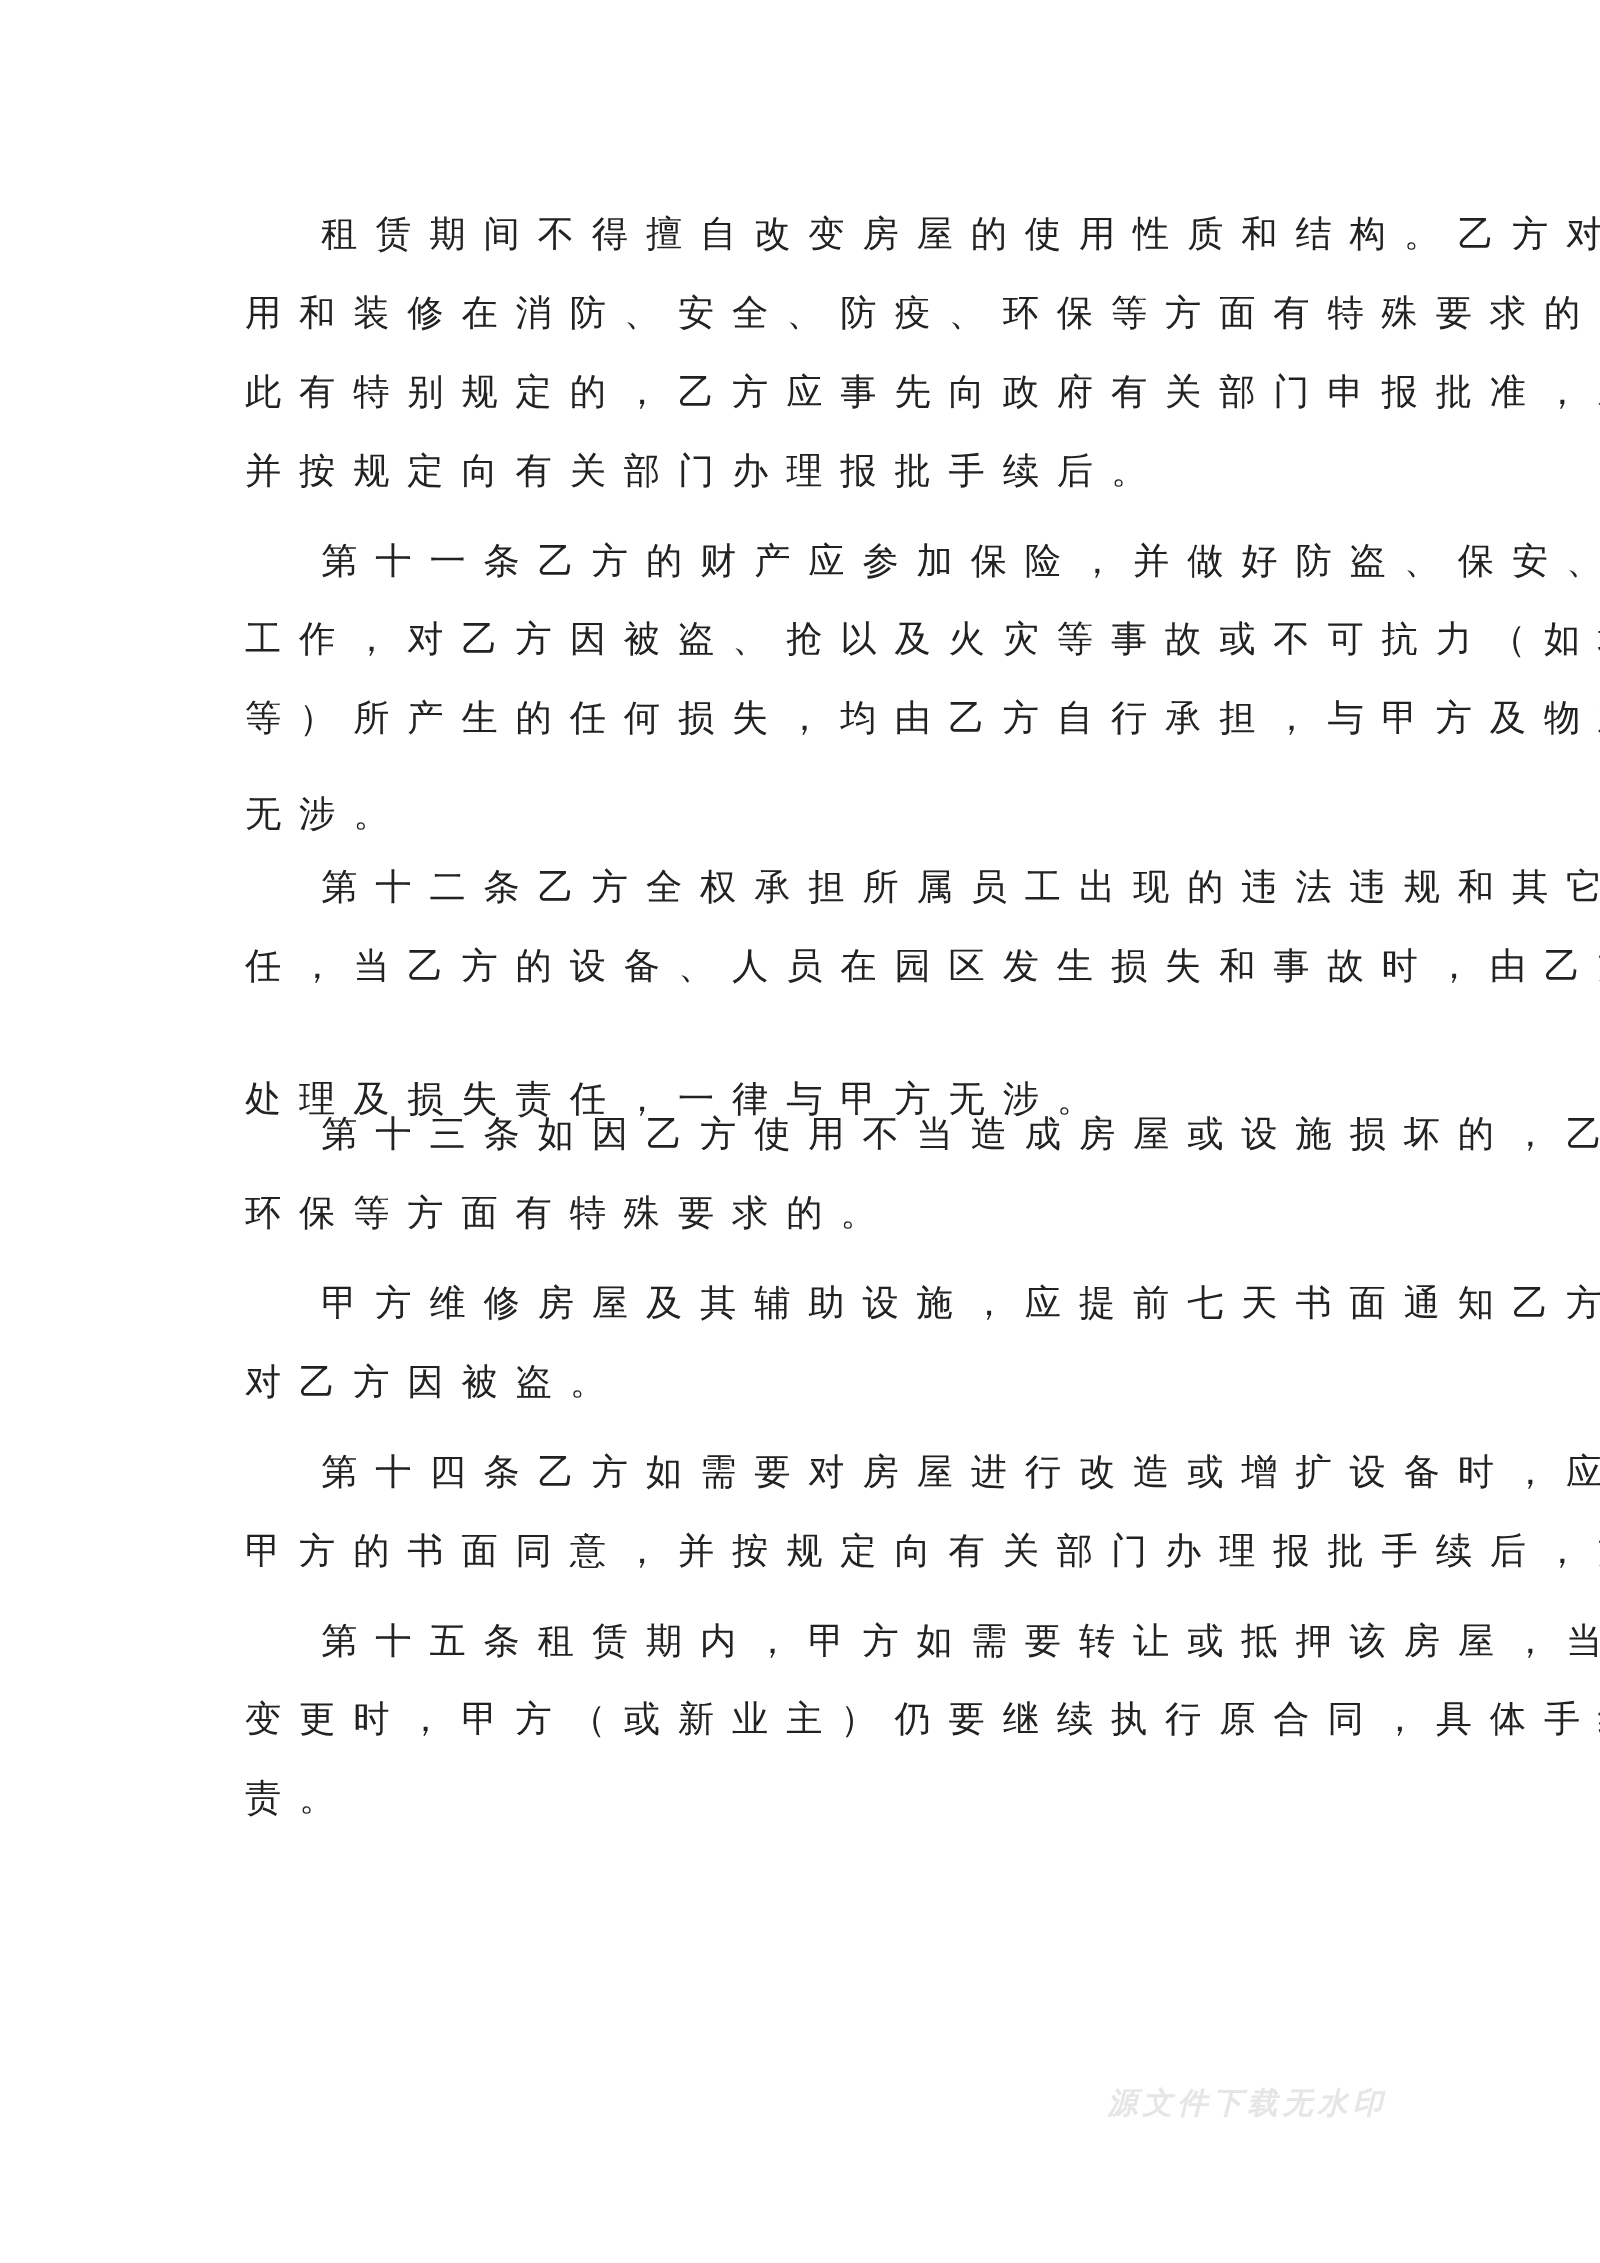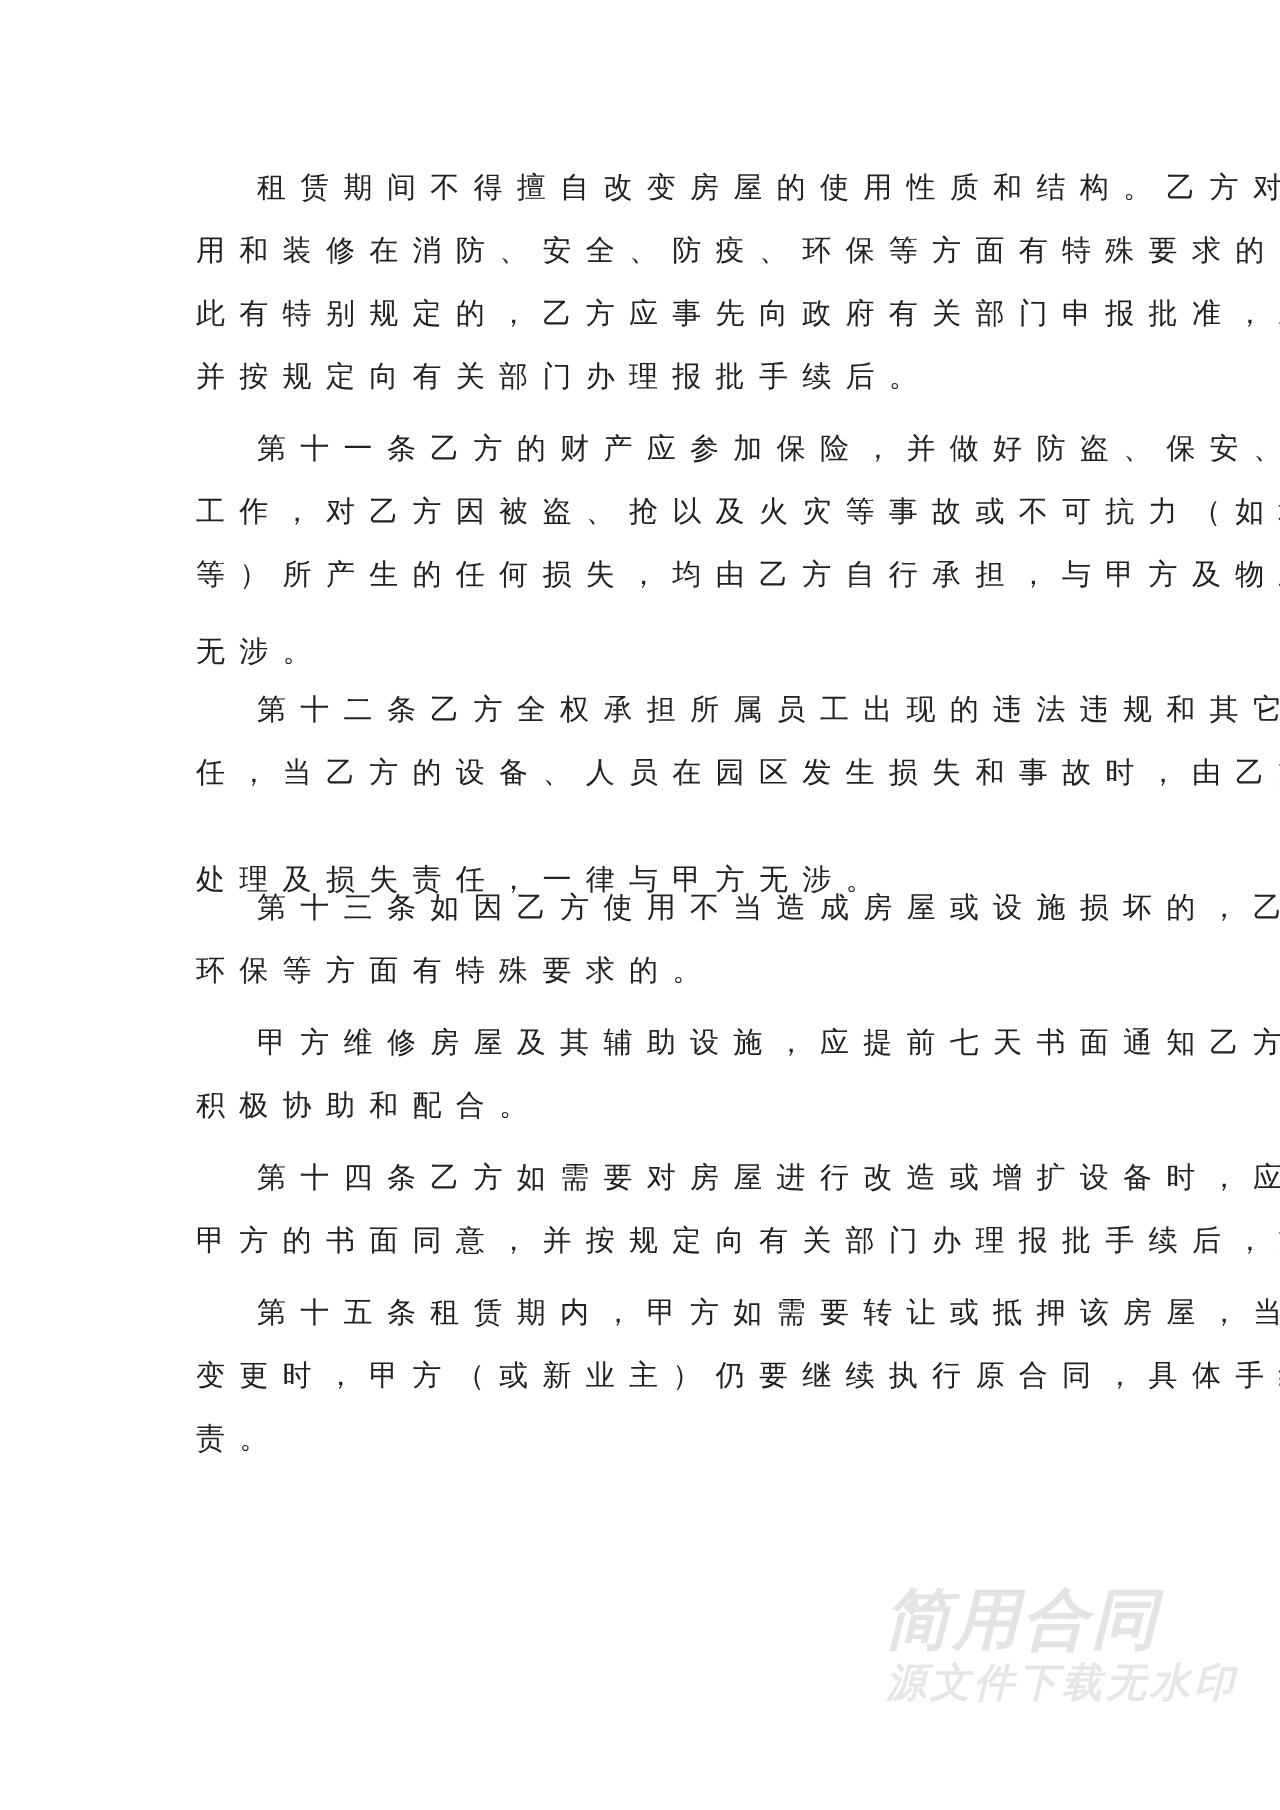--- a/index.html
+++ b/index.html
@@ -57,21 +57,21 @@
       letter-spacing: 3px;
       color: #e4e4e4;
       white-space: nowrap;
     }
     .wm-sub {
       position: absolute;
       left: 2px; top: 80px;
       font-family: "DejaVu Sans", "Liberation Sans", sans-serif;
       font-weight: bold;
       font-style: italic;
-      font-size: 40px;
+      font-size: 24px;
       line-height: 34px;
       letter-spacing: 4px;
       color: #e6e6e6;
       white-space: nowrap;
     }
   </style>
 </head>
 <body>
 
 <div class="page">
@@ -97,33 +97,32 @@
       <div class="line" style="top:859px">处理及损失责任，一律与甲方无涉。</div>
     </div>
 
     <div>
       <div class="line indent" style="top:887px">第十三条如因乙方使用不当造成房屋或设施损坏的，乙方应立即</div>
       <div class="line" style="top:950px">环保等方面有特殊要求的。</div>
     </div>
 
     <div>
       <div class="line indent" style="top:1022px">甲方维修房屋及其辅助设施，应提前七天书面通知乙方，乙方应</div>
-      <div class="line" style="top:1085px">积极协助和配合。</div>
+      <div class="line" style="top:1085px">对乙方因被盗。</div>
     </div>
 
     <div>
       <div class="line indent" style="top:1157px">第十四条乙方如需要对房屋进行改造或增扩设备时，应事先征得</div>
       <div class="line" style="top:1220px">甲方的书面同意，并按规定向有关部门办理报批手续后，方可进行。</div>
     </div>
 
     <div>
       <div class="line indent" style="top:1292px">第十五条租赁期内，甲方如需要转让或抵押该房屋，当产权发生</div>
       <div class="line" style="top:1355px">变更时，甲方（或新业主）仍要继续执行原合同，具体手续由甲方负</div>
       <div class="line" style="top:1418px">责。</div>
     </div>
 
   </div>
 
   <div class="watermark">
-    <div class="wm-main">简用合同</div>
     <div class="wm-sub">源文件下载无水印</div>
   </div>
 </div>
 
 </body></html>

